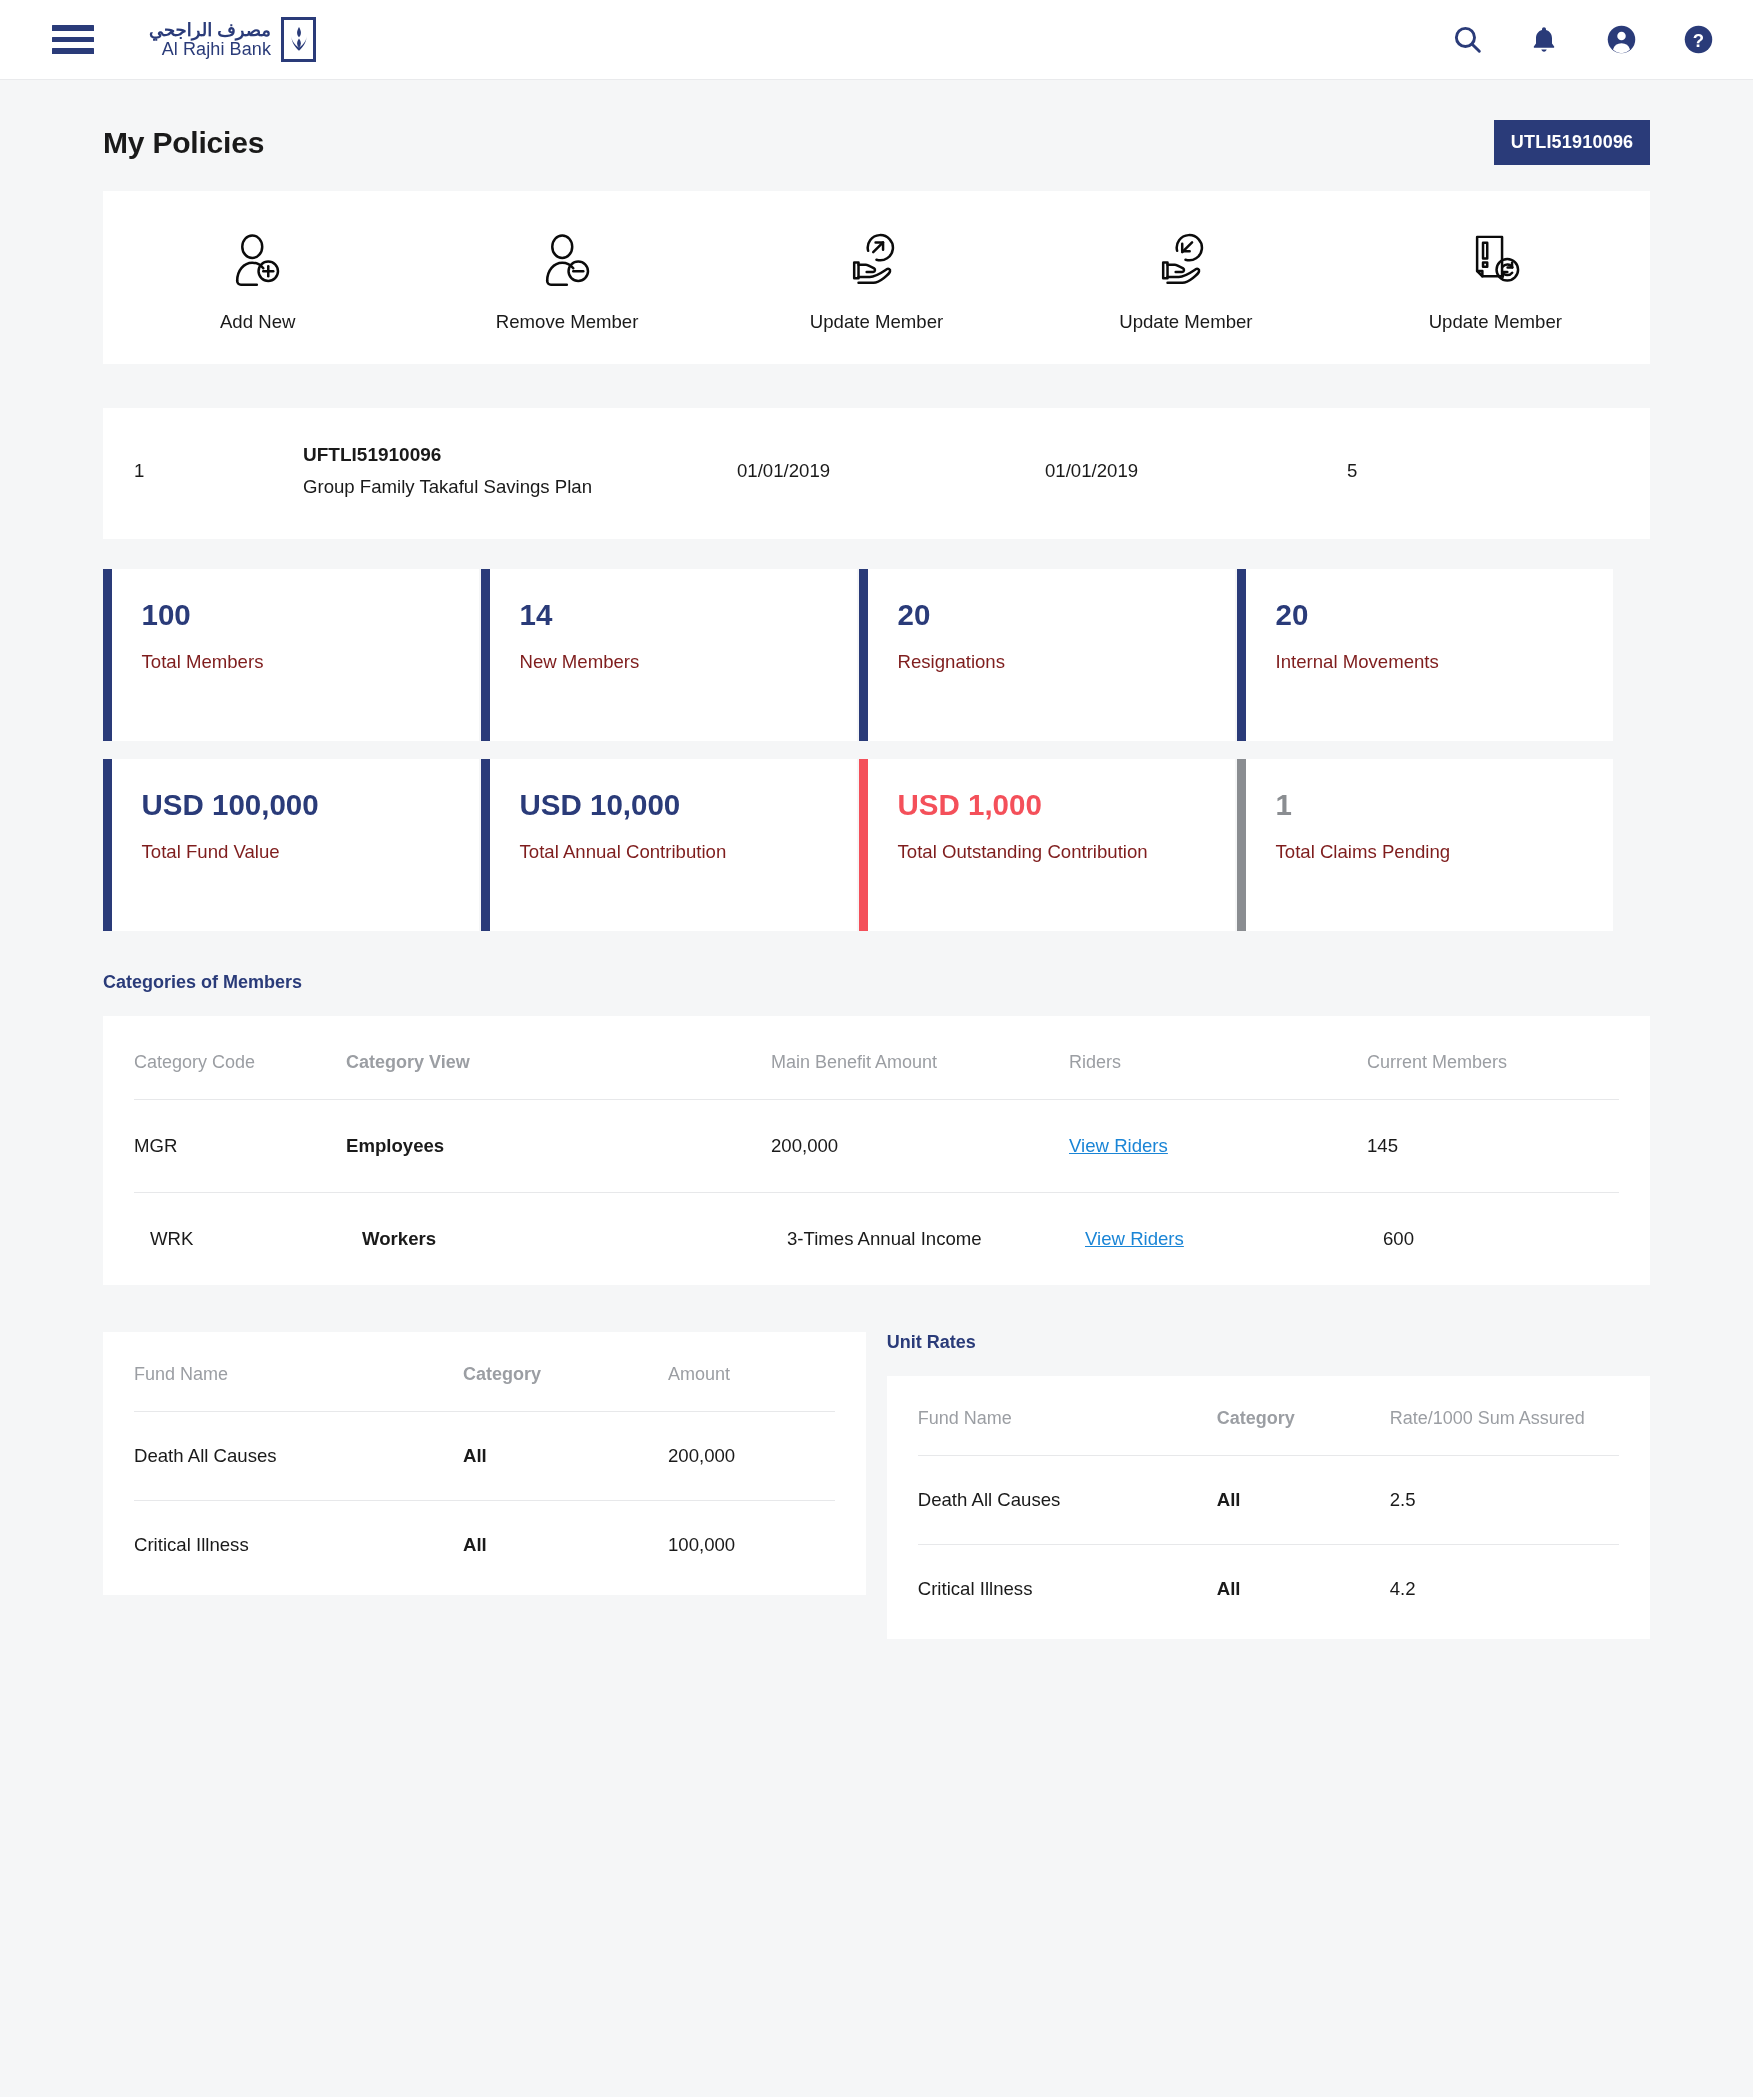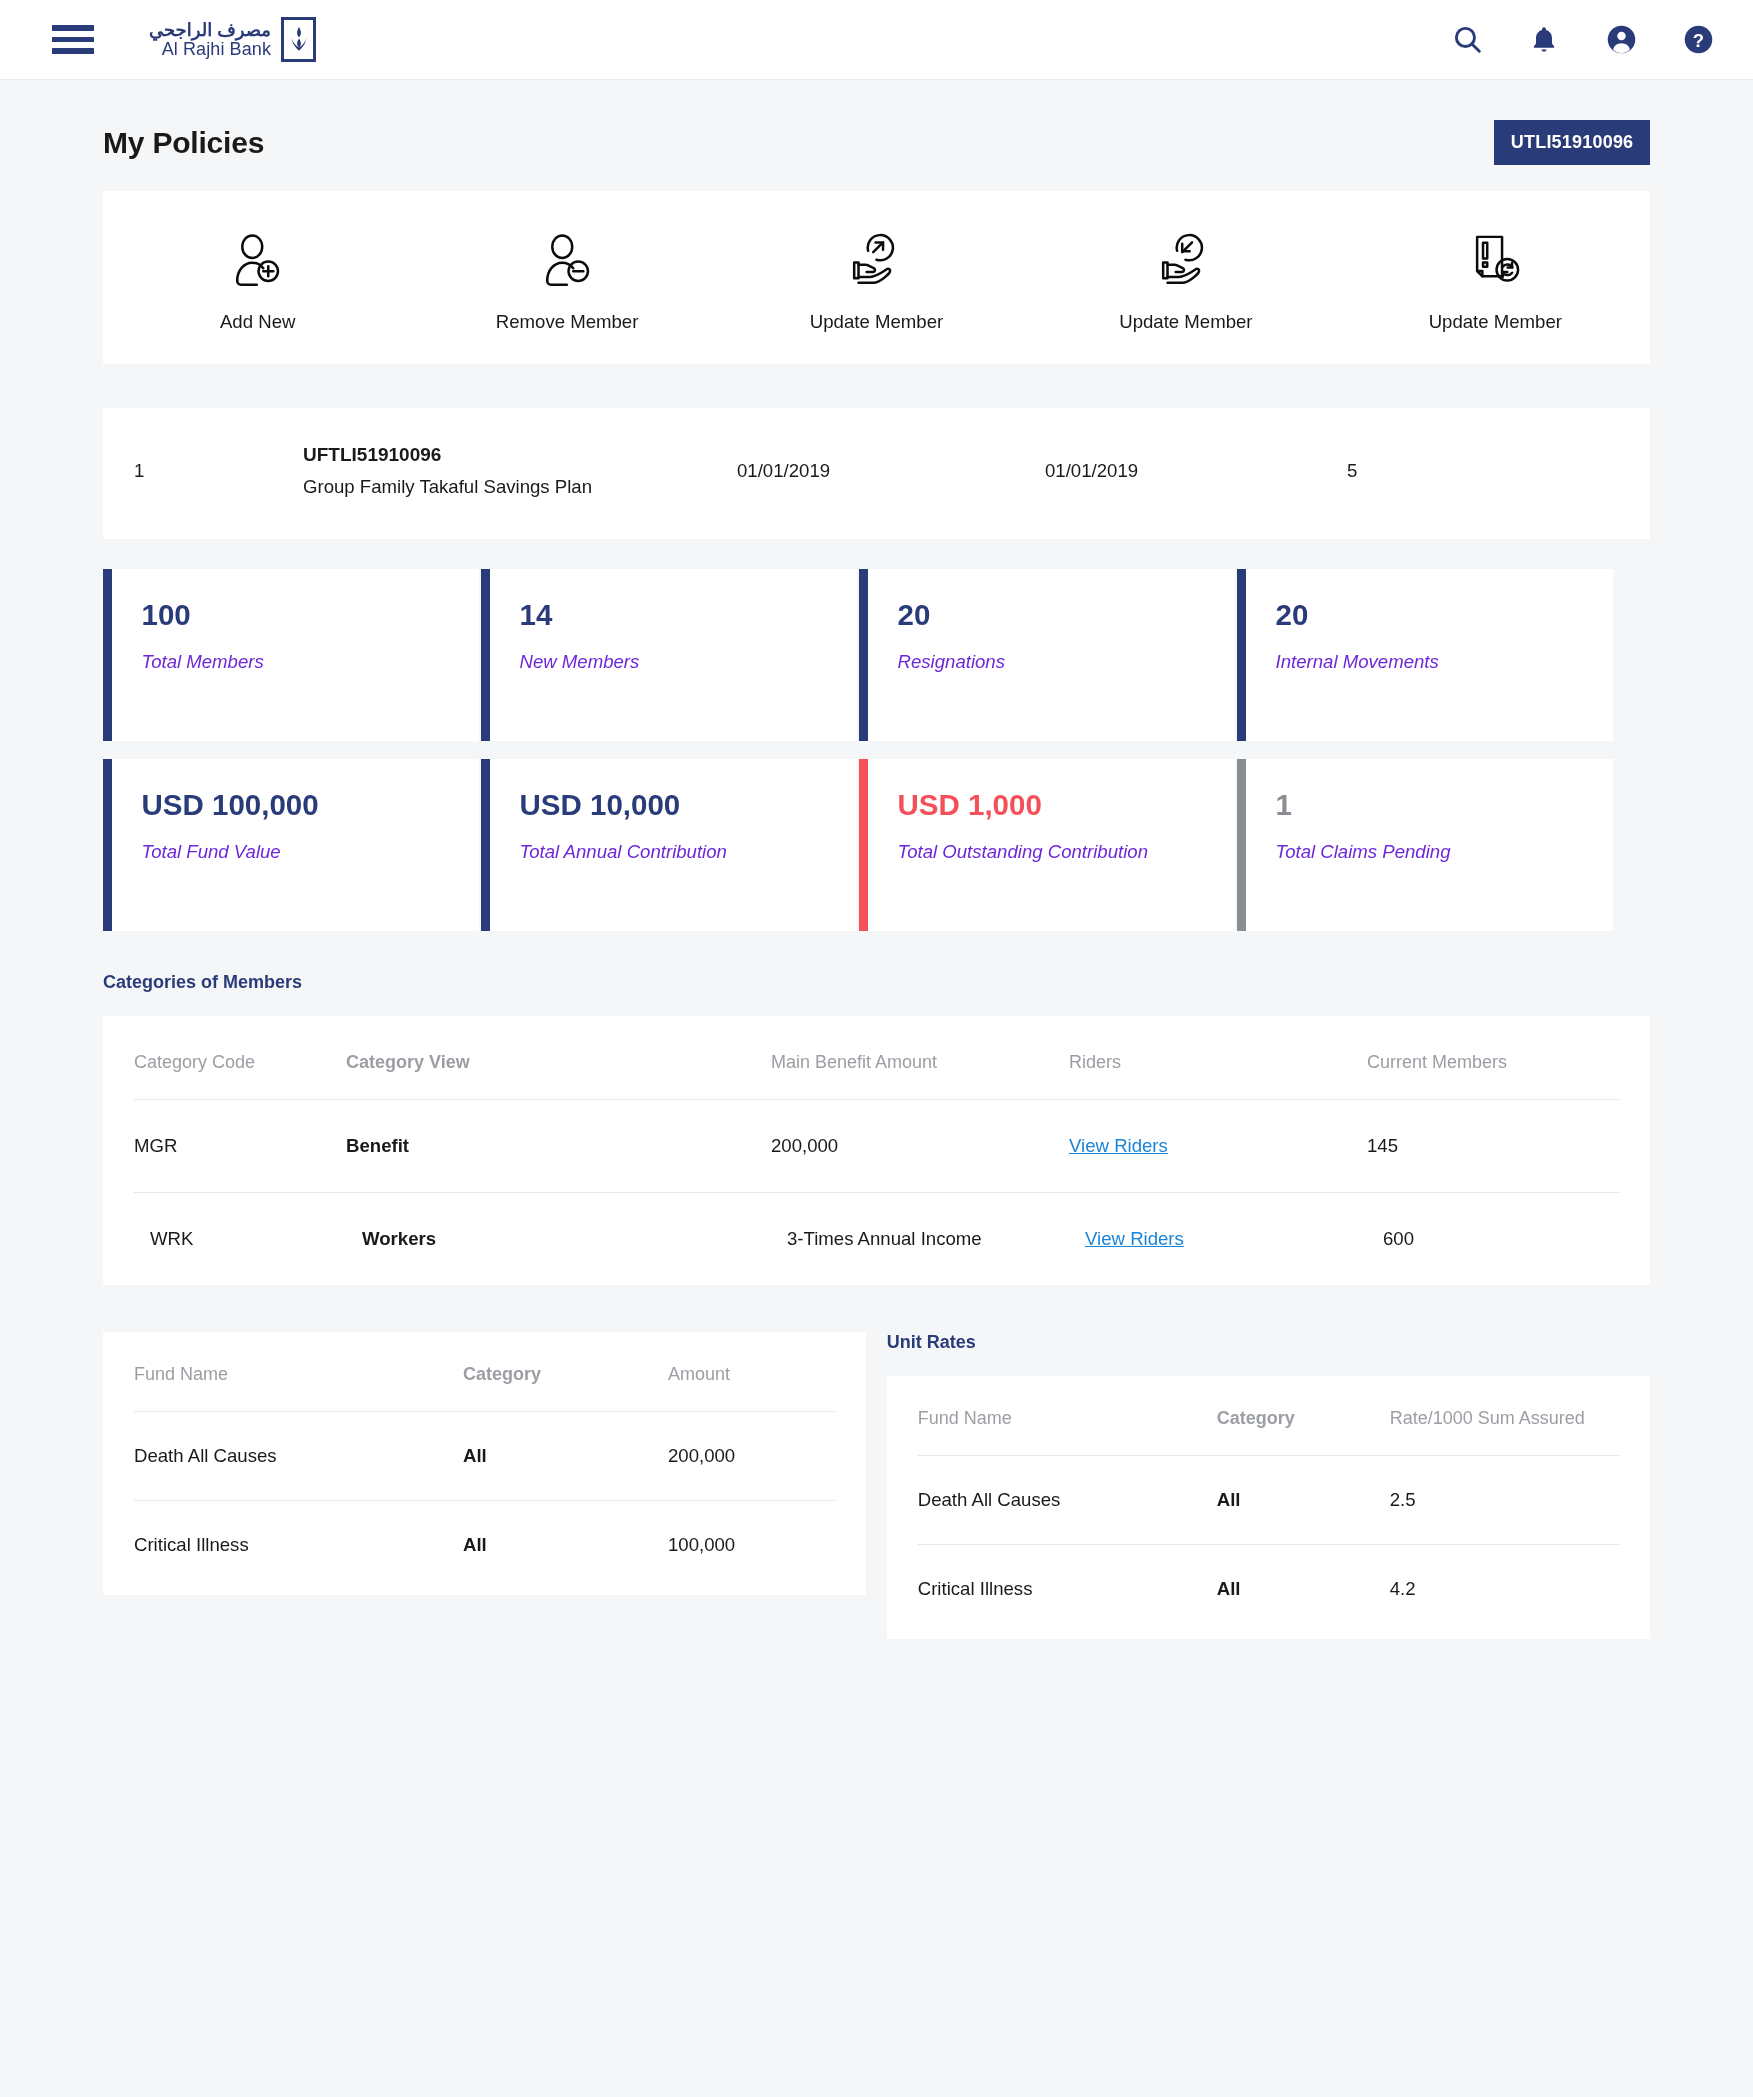--- a/index.html
+++ b/index.html
@@ -91,21 +91,21 @@
 
   
   .stats { display: flex; flex-wrap: wrap; gap: 18px 2px; margin-bottom: 41px; }
   .stat {
     width: 376px; height: 172px; background: #ffffff;
     display: flex;
   }
   .stat-accent { width: 9px; flex: 0 0 9px; }
   .stat-body { padding: 31px 0 0 29.5px; }
   .stat-value { font-size: 29.5px; font-weight: 700; line-height: 1; }
-  .stat-label { margin-top: 22px; font-size: 18.6px; color: #6d28d9; font-style: italic; }
+  .stat-label { margin-top: 22px; font-size: 18.6px; color: #7f1d1d; }
 
   
   .section-title {
     font-size: 18px; font-weight: 700; color: #2a3b79;
     margin-bottom: 23px;
   }
 
   
   .cat-card { padding: 0 31px; margin-bottom: 47px; }
   .cat-head, .cat-row { display: flex; align-items: center; }
@@ -361,21 +361,21 @@
   <div class="card cat-card">
     <div class="cat-head">
       <div class="k1">Category Code</div>
       <div class="k2">Category View</div>
       <div class="k3">Main Benefit Amount</div>
       <div class="k4">Riders</div>
       <div class="k5">Current Members</div>
     </div>
     <div class="cat-row">
       <div class="k1">MGR</div>
-      <div class="k2">Benefit</div>
+      <div class="k2">Employees</div>
       <div class="k3">200,000</div>
       <div class="k4">
         <span class="link">View Riders</span>
       </div>
       <div class="k5">145</div>
     </div>
     <div class="cat-row">
       <div class="k1">WRK</div>
       <div class="k2">Workers</div>
       <div class="k3">3-Times Annual Income</div>

